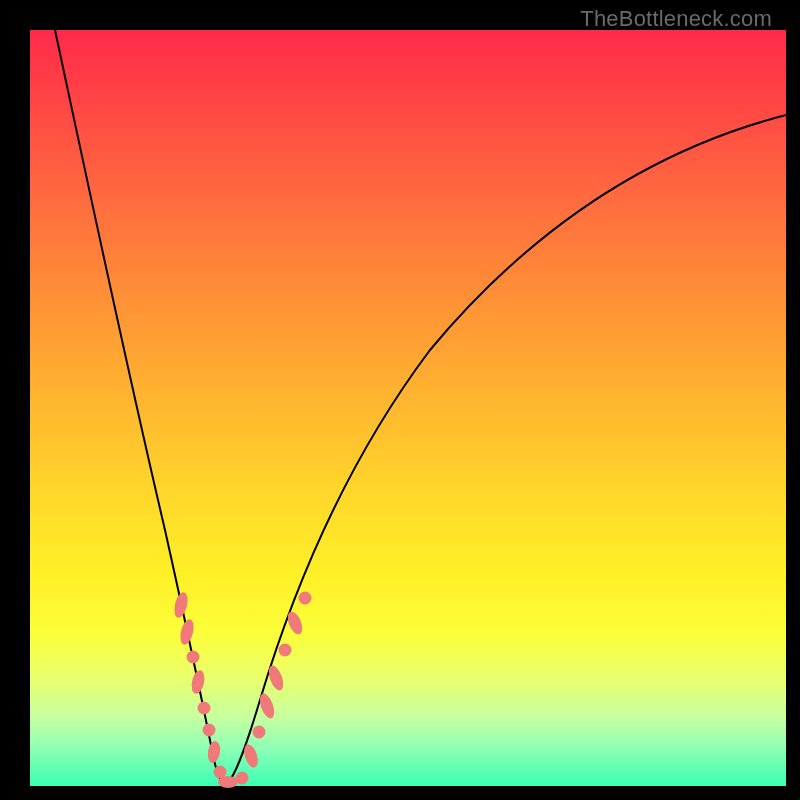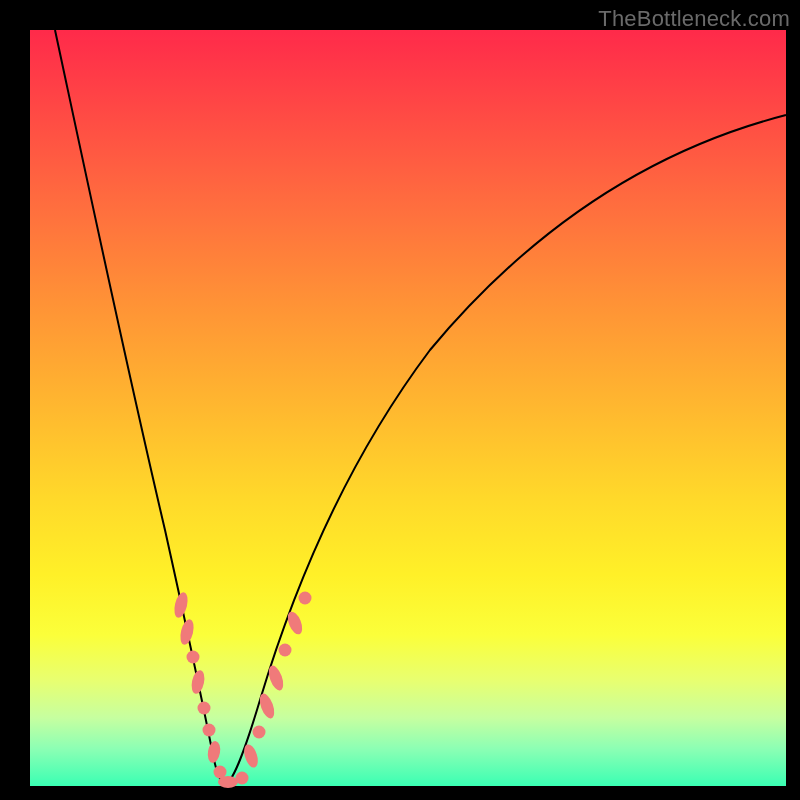--- a/index.html
+++ b/index.html
@@ -28,21 +28,21 @@
       #fbff3a 80%,
       #e8ff70 86%,
       #c6ffa0 91%,
       #8dffb4 95%,
       #3affb3 100%
     );
   }
   .watermark {
     position: absolute;
     top: 6px;
-    right: 10px;
+    right: 28px;
     color: #6a6a6a;
     font-size: 22px;
     letter-spacing: 0.2px;
     font-weight: 400;
     user-select: none;
   }
   svg.plot {
     position: absolute;
     left: 0;
     top: 0;

